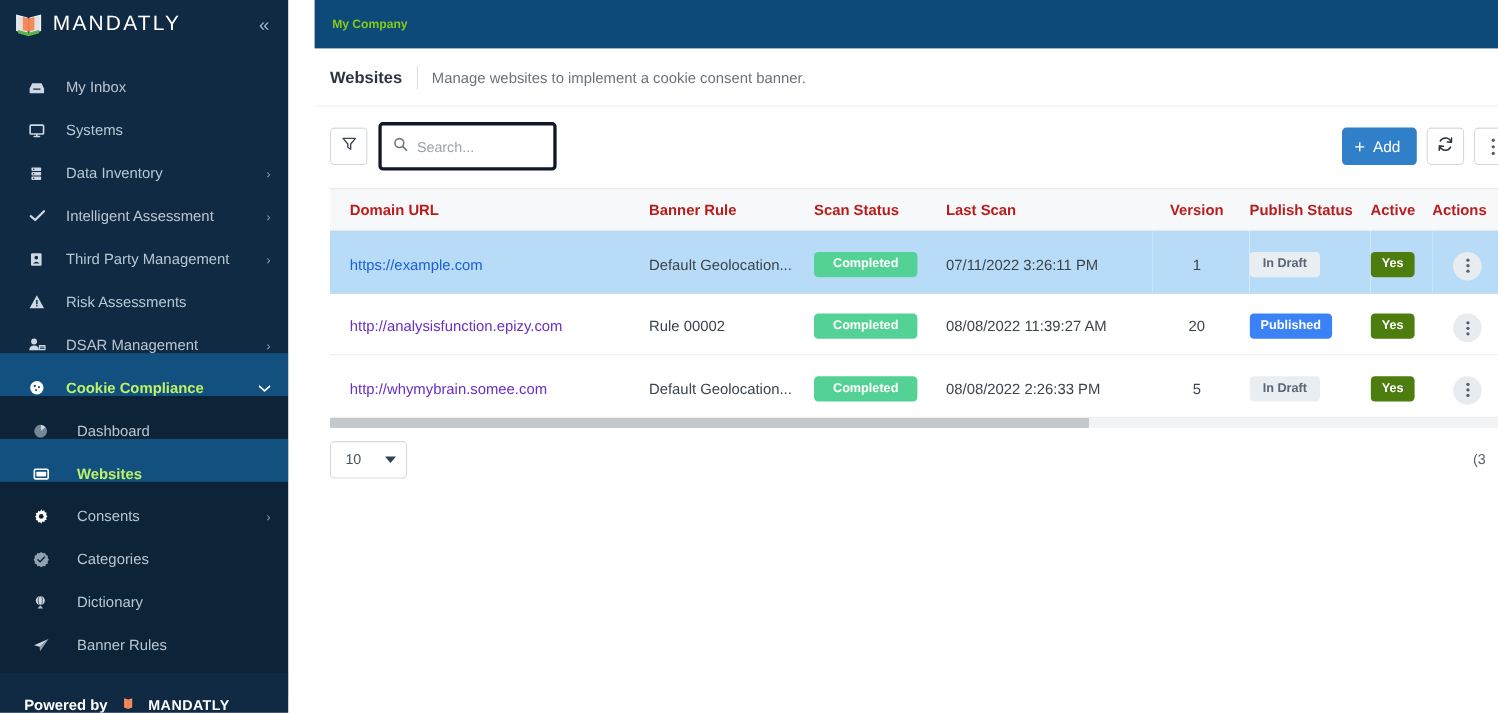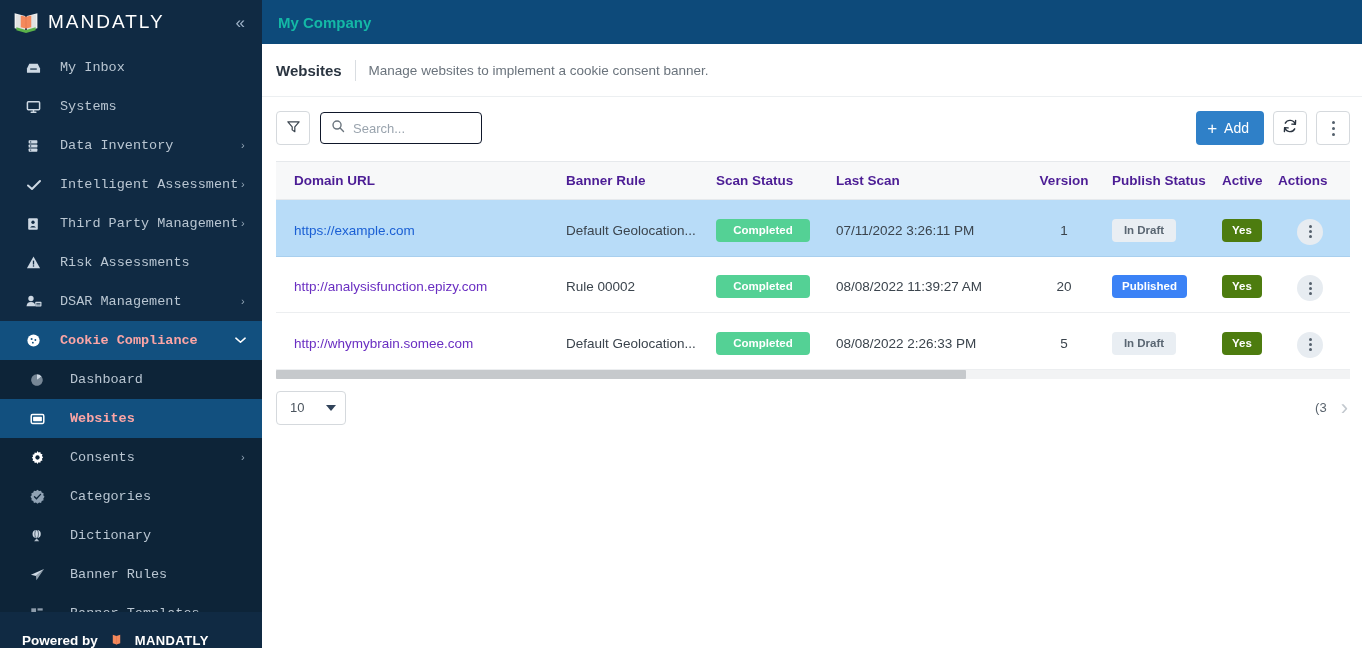--- a/index.html
+++ b/index.html
@@ -2,21 +2,21 @@
 <html><head>
 <meta charset="utf-8">
 <style>
   * { box-sizing: border-box; margin: 0; padding: 0; }
   html, body {
     width: 1362px; height: 648px;
     font-family: "Liberation Sans", sans-serif;
     overflow: hidden;
     background: #ffffff;
   }
-  .app { position: relative; width: 1362px; height: 648px; display: flex; }
+  .app { position: relative; width: 1362px; height: 648px; display: flex; gap: 24px; }
 
   
   .sidebar {
     width: 262px; height: 648px;
     background: #102a43;
     position: relative;
     flex: 0 0 262px;
     overflow: hidden;
   }
   .brand {
@@ -28,34 +28,34 @@
     color: #ffffff; font-size: 19px; letter-spacing: 2.0px;
     font-weight: 400; flex: 1; white-space: nowrap;
   }
   .collapse-btn {
     color: #9fb3c8; font-size: 17px; line-height: 1;
     cursor: pointer; padding: 2px 5px; letter-spacing: -2px;
   }
 
   .nav { padding-top: 4px; }
   .nav-item {
-    display: flex; align-items: center;
+    display: flex; align-items: flex-end;
     height: 39px; padding: 0 16px 0 26px;
     color: #b9c6d2; font-size: 13.5px;
-    cursor: pointer; position: relative; font-family: Liberation Mono, monospace;
+    cursor: pointer; position: relative;
   }
   .nav-item .ni-icon {
     width: 22px; flex: 0 0 22px;
     display: flex; align-items: center; justify-content: flex-start;
     color: #cdd8e3; font-size: 13px;
   }
   .nav-item .ni-label { flex: 1; padding-left: 12px; white-space: nowrap; }
   .nav-item .ni-arrow { font-size: 11px; color: #8fa2b4; }
   .nav-item.active {
-    background: #12507f; color: #fca5a5; font-weight: bold;
+    background: #12507f; color: #bef264; font-weight: bold;
   }
   .nav-item.active .ni-icon { color: #ffffff; }
   .nav-item.sub { padding-left: 30px; font-size: 13.5px; }
   .nav-item.sub .ni-label { padding-left: 18px; }
   .nav-item.sub.active { background: #12507f; }
   .sub-group { background: #0d2438; }
 
   .sidebar-footer {
     position: absolute; left: 0; bottom: 0; width: 262px; height: 36px;
     background: #102a43;
@@ -69,21 +69,21 @@
   }
 
   
   .main { flex: 1; height: 648px; position: relative; background: #ffffff; }
 
   .topbar {
     height: 44px; background: #0d4a7a;
     display: flex; align-items: center; justify-content: space-between;
     padding: 0 14px 0 16px;
   }
-  .topbar-title { color: #14b8a6; font-size: 15px; font-weight: bold; }
+  .topbar-title { color: #84cc16; font-size: 11px; font-weight: bold; }
   .topbar-right { display: flex; align-items: center; gap: 11px; }
   .bell-wrap { position: relative; width: 22px; height: 24px; cursor: pointer; }
   .bell-badge {
     position: absolute; top: -2px; left: 11px;
     background: #f0ad1e; color: #2b2b2b;
     font-size: 9px; font-weight: bold;
     padding: 1px 3px; border-radius: 2px; line-height: 10px;
     min-width: 15px; text-align: center;
   }
   .greeting { color: #c8d4df; font-size: 14px; }
@@ -121,21 +121,21 @@
     margin-bottom: 16px;
   }
   .toolbar-left { display: flex; align-items: center; gap: 10px; }
   .icon-btn {
     width: 34px; height: 34px; border: 1px solid #d5d9dd;
     border-radius: 4px; background: #ffffff;
     display: flex; align-items: center; justify-content: center;
     cursor: pointer;
   }
   .search-box {
-    width: 162px; height: 32px; border: 1px solid #0f172a;
+    width: 162px; height: 44px; border: 3px solid #0f172a;
     border-radius: 4px; background: #ffffff;
     display: flex; align-items: center; gap: 8px; padding: 0 10px;
   }
   .search-box input {
     border: none; outline: none; font-size: 13px;
     font-family: "Liberation Sans", sans-serif;
     color: #404a54; width: 100%; background: transparent;
   }
   .search-box input::placeholder { color: #9aa4ae; }
 
@@ -148,21 +148,21 @@
     font-size: 14px; font-family: "Liberation Sans", sans-serif;
   }
   .btn-add .plus { font-size: 17px; line-height: 1; font-weight: 300; }
 
   
   .table-wrap { position: relative; }
   table { width: 100%; border-collapse: collapse; table-layout: fixed; }
   thead th {
     background: #f7f8f9;
     text-align: left;
-    font-size: 13.5px; font-weight: bold; color: #4c1d95;
+    font-size: 13.5px; font-weight: bold; color: #b91c1c;
     padding: 11px 8px 11px 0;
     border-top: 1px solid #e6e9ec;
     border-bottom: 1px solid #e6e9ec;
     white-space: nowrap;
   }
   thead th:first-child { padding-left: 18px; }
   tbody td {
     font-size: 13.5px; color: #3b444d;
     padding: 16px 8px 11px 0;
     border-bottom: 1px solid #eceef0;

